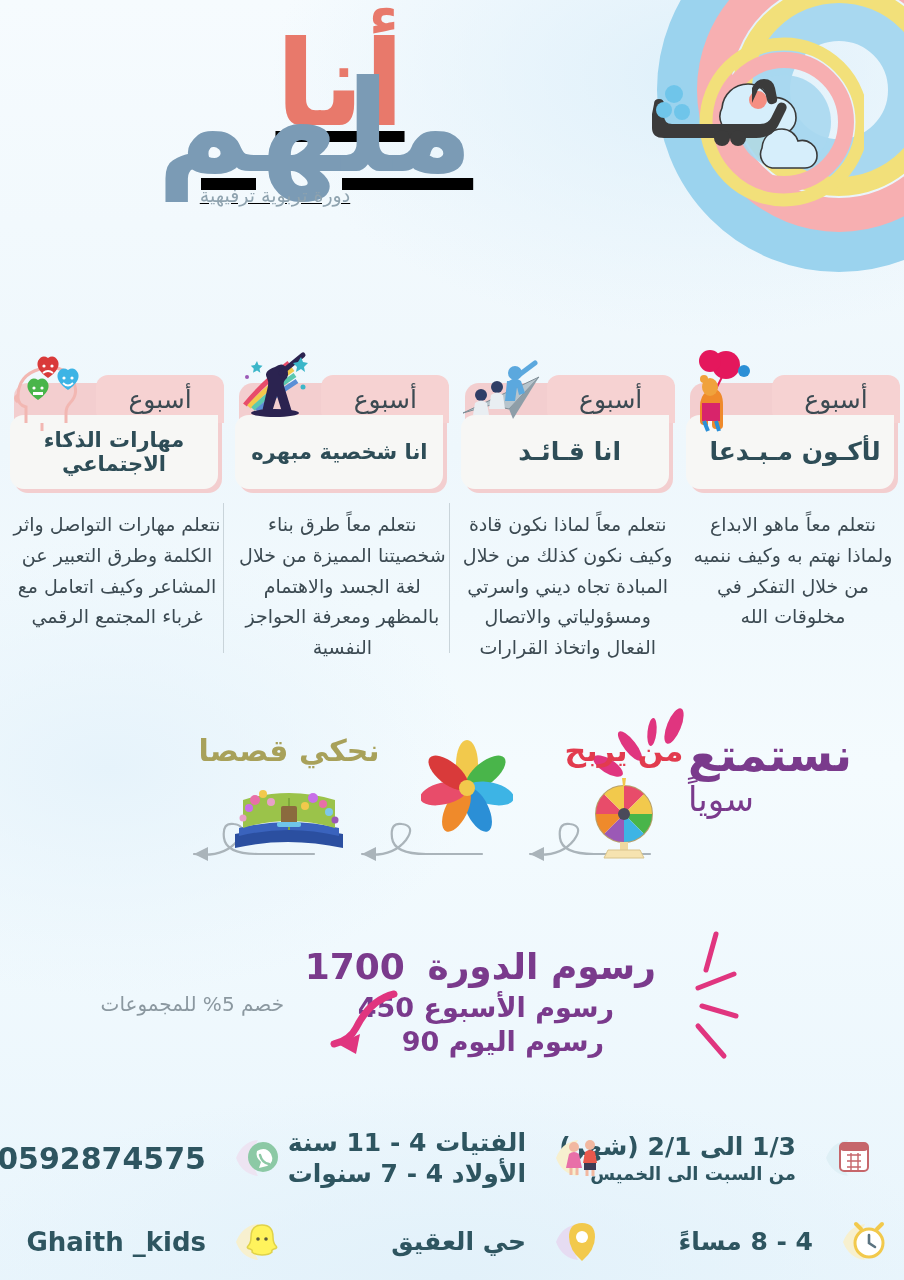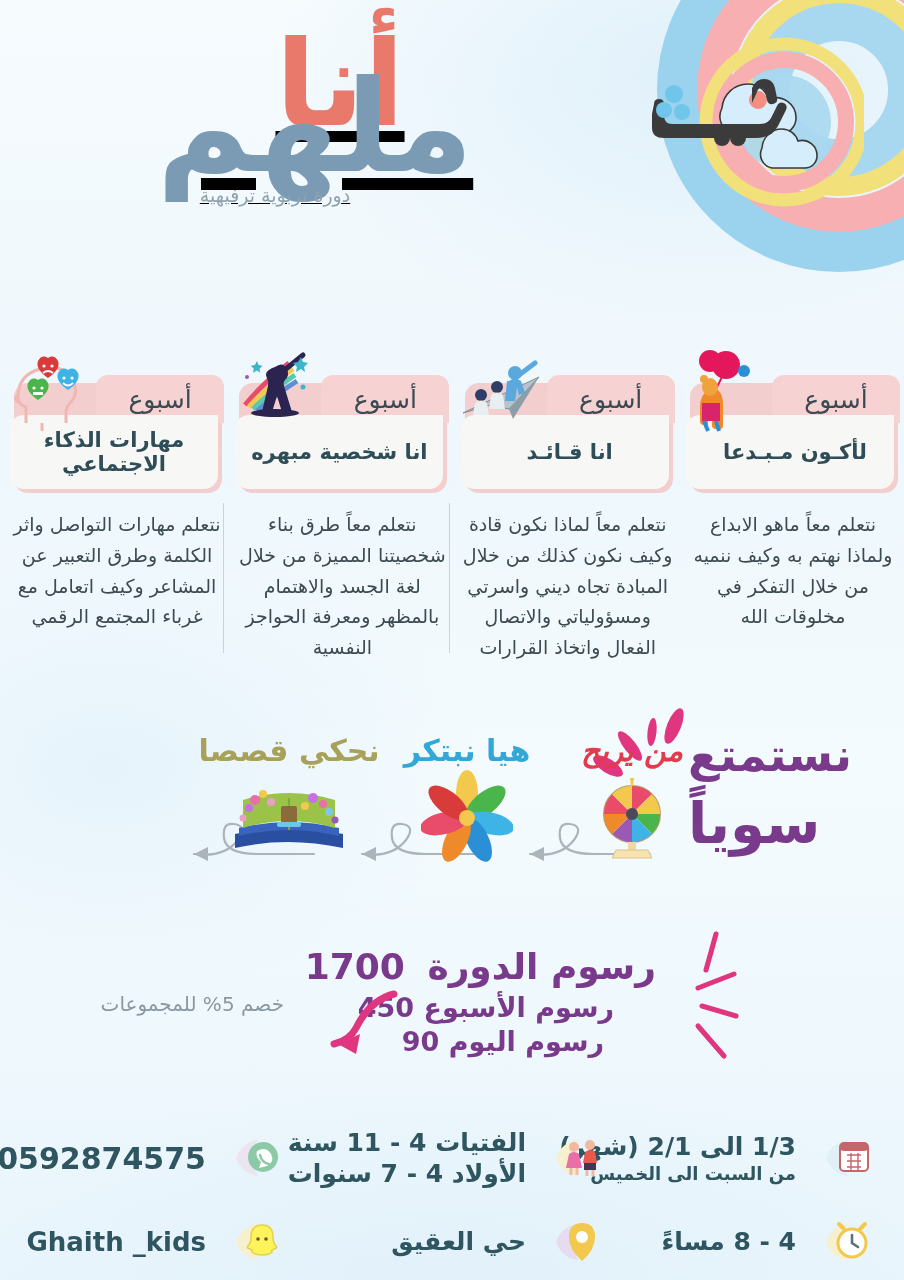--- a/index.html
+++ b/index.html
@@ -81,21 +81,21 @@
     position:absolute; left:0; top:40px;
     width:208px; height:74px;
     background:#f7f7f5; border-radius:14px 0 14px 14px;
     display:flex; align-items:center; justify-content:center;
     padding:16px 8px;
   }
   .card-title{
     font-size:21px; font-weight:bold; color:#2e4d57;
     text-align:center; line-height:1.15;
   }
-  .card-title.sp{ letter-spacing:3px; font-size:21px;margin-left:10px; }
+  .card-title.sp{ letter-spacing:3px; font-size:25px;margin-left:10px; }
 
   .icon-art{
     position:absolute; top:-28px; left:-4px;
     width:90px; height:86px; z-index:5;
   }
 
   .desc{
     margin-top:16px; width:214px;
     font-size:19px; line-height:1.62; color:#3c4a52;
     text-align:center; direction:rtl;
@@ -107,27 +107,27 @@
 
   
   #activities{
     position:absolute; top:700px; left:0; width:904px; height:200px;
   }
   .enjoy{
     position:absolute; right:16px; top:32px;
     width:200px; text-align:left; direction:rtl;
   }
   .enjoy-l1{ font-size:46px; font-weight:bold; color:#7A3A8C; line-height:1; display:block;}
-  .enjoy-l2{ font-size:56px; font-weight:bold; color:#7A3A8C; line-height:1.05; display:block; margin-top:17px;}
+  .enjoy-l2{ font-size:34px; font-weight:normal; color:#7A3A8C; line-height:1.05; display:block; margin-top:4px;}
 
   .act{ position:absolute; text-align:center; direction:rtl; }
   .act-label{ font-size:30px; font-weight:bold; line-height:1; display:block; white-space:nowrap;}
   .act-art{ width:92px; height:92px; margin:4px auto 0; display:block; }
 
-  .act1{ right:192px; top:36px; width:160px;font-style:italic;} 
+  .act1{ right:200px; top:36px; width:160px;} 
   .act2{ right:352px; top:36px; width:170px;} 
   .act3{ right:520px; top:36px; width:190px;} 
 
   .c-red{ color:#E23B4E; }
   .c-cyan{ color:#33A8D6; }
   .c-olive{ color:#A8A15A; }
 
   
   #pricing{ position:absolute; top:930px; left:0; width:904px; height:160px; }
   .price-main{
@@ -406,21 +406,20 @@
           </g>
           <circle r="6" fill="#4a4a5a"></circle>
         </g>
         <path d="M44 8 l4 0 l-1 8 l-2 0z" fill="#F2C94C"></path>
         <rect x="42" y="72" width="8" height="8" fill="#EFD9A0"></rect>
         <path d="M30 80 l32 0 l4 8 l-40 0z" fill="#F6E3B0" stroke="#d9c48c" stroke-width="1"></path>
       </svg>
     </div>
 
     <div class="act act2">
-      <span class="act-label c-cyan">هيا نبتكر</span>
       <svg class="act-art" viewBox="0 0 92 92">
         <g transform="translate(46,48)">
           <ellipse cx="0" cy="-24" rx="11" ry="24" fill="#F2C94C" transform="rotate(0)"></ellipse>
           <ellipse cx="0" cy="-24" rx="11" ry="24" fill="#49B54A" transform="rotate(51)"></ellipse>
           <ellipse cx="0" cy="-24" rx="11" ry="24" fill="#3DB4E5" transform="rotate(103)"></ellipse>
           <ellipse cx="0" cy="-24" rx="11" ry="24" fill="#2B8FD6" transform="rotate(154)"></ellipse>
           <ellipse cx="0" cy="-24" rx="11" ry="24" fill="#EF8A2B" transform="rotate(206)"></ellipse>
           <ellipse cx="0" cy="-24" rx="11" ry="24" fill="#E84C6A" transform="rotate(257)"></ellipse>
           <ellipse cx="0" cy="-24" rx="11" ry="24" fill="#D93A3A" transform="rotate(309)"></ellipse>
           <circle r="8" fill="#F2C94C"></circle>
@@ -529,21 +528,21 @@
             <path d="M27 20 q9-5 14 3 q4 8-4 12 l-8 2 l2-6 q-6-5-4-11z" fill="#fff"></path>
             <path d="M30 24 q2 8 9 9" stroke="#8CC9A5" stroke-width="2.5" fill="none" stroke-linecap="round"></path>
           </svg>
         </div>
         <span class="f-phone">0592874575</span>
       </div>
     </div>
 
     <div class="frow frow2">
 
-      <div class="fcell" style="width:300px;padding-right:30px">
+      <div class="fcell" style="width:300px;padding-right:13px">
         <div class="badge">
           <svg width="54" height="54" viewBox="0 0 54 54">
             <path d="M6 27 q6-16 22-18 q-10 18 0 36 q-16-2-22-18z" fill="#F7F0CF"></path>
             <circle cx="32" cy="28" r="14" fill="#fff" stroke="#F2C94C" stroke-width="3"></circle>
             <path d="M24 14 l-5-5 M40 14 l5-5" stroke="#F2C94C" stroke-width="4" stroke-linecap="round"></path>
             <path d="M32 20 l0 8 l6 4" stroke="#5B7380" stroke-width="2.6" fill="none" stroke-linecap="round"></path>
           </svg>
         </div>
         <span class="f-main">4 - 8 مساءً</span>
       </div>

